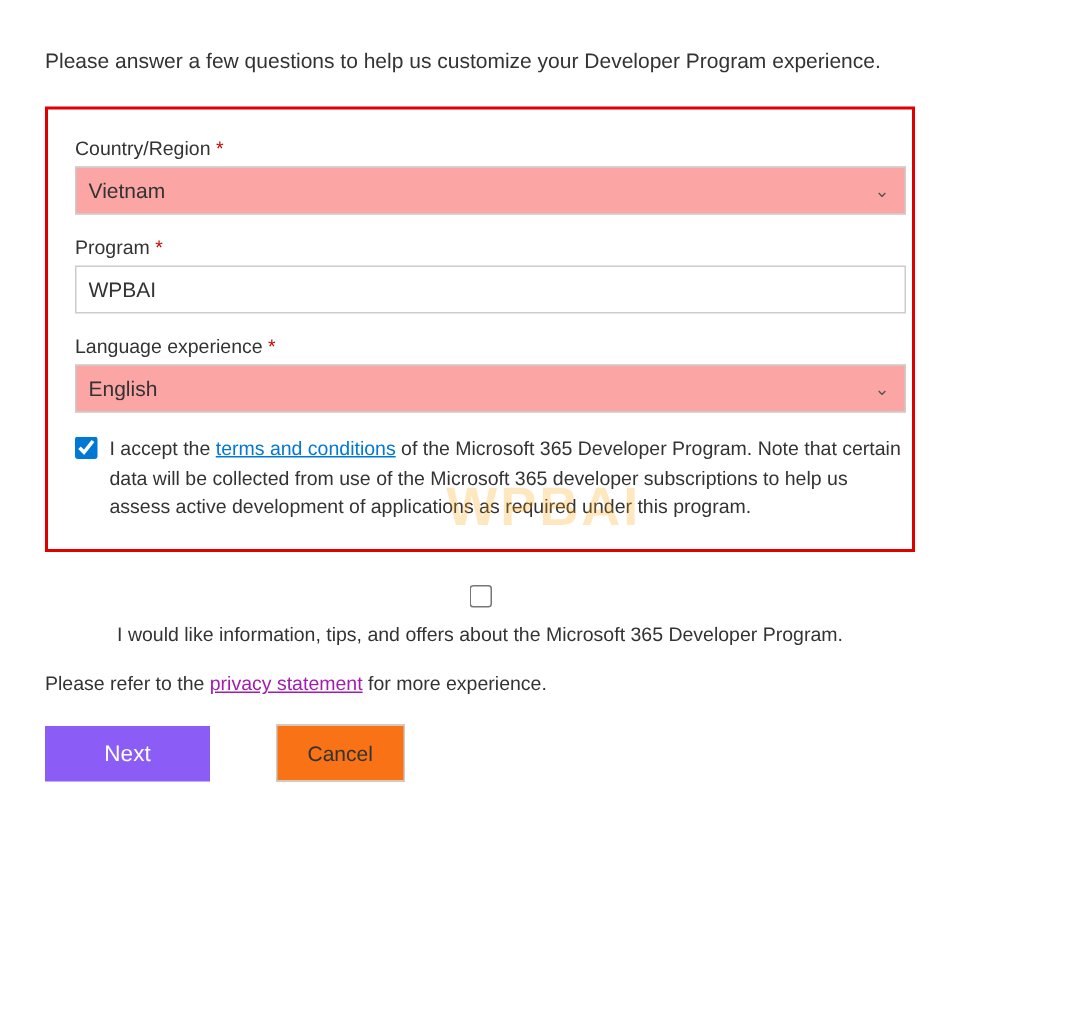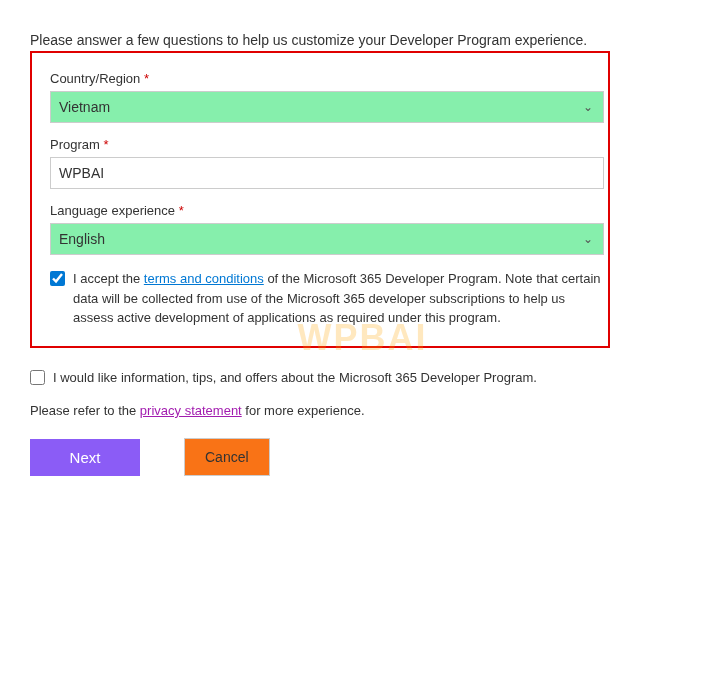--- a/index.html
+++ b/index.html
@@ -12,20 +12,21 @@
       font-family: 'Segoe UI', Arial, sans-serif;
       font-size: 14px;
       color: #333;
       background: #fff;
       width: 725px;
       min-height: 676px;
       padding: 30px 30px 30px 30px;
     }
 
     .intro-text {
+      margin-bottom: 20px;
       line-height: 1.5;
       font-size: 14px;
       color: #333;
       max-width: 560px;
     }
 
     .form-box {
       border: 2px solid #e00000;
       padding: 18px 4px 18px 18px;
       margin-bottom: 20px;
@@ -43,21 +44,21 @@
       display: block;
     }
 
     .field-label .required {
       color: #c00;
     }
 
     .select-wrapper {
       position: relative;
       border: 1px solid #ccc;
-      background: #86efac;
+      background: #fca5a5;
     }
 
     .select-wrapper select {
       width: 100%;
       padding: 7px 30px 7px 8px;
       font-size: 14px;
       color: #333;
       border: none;
       background: transparent;
       appearance: none;
@@ -112,23 +113,24 @@
       text-decoration: underline;
     }
 
     .outside-section {
       max-width: 580px;
       margin-bottom: 16px;
     }
 
     .info-checkbox-group {
       display: flex;
-      align-items: flex-start;
+      align-items: center;
       gap: 8px;
       margin-bottom: 16px;
+      flex-direction: column;
     }
 
     .info-checkbox-group input[type="checkbox"] {
       margin-top: 2px;
       width: 15px;
       height: 15px;
       flex-shrink: 0;
       cursor: pointer;
     }
 

